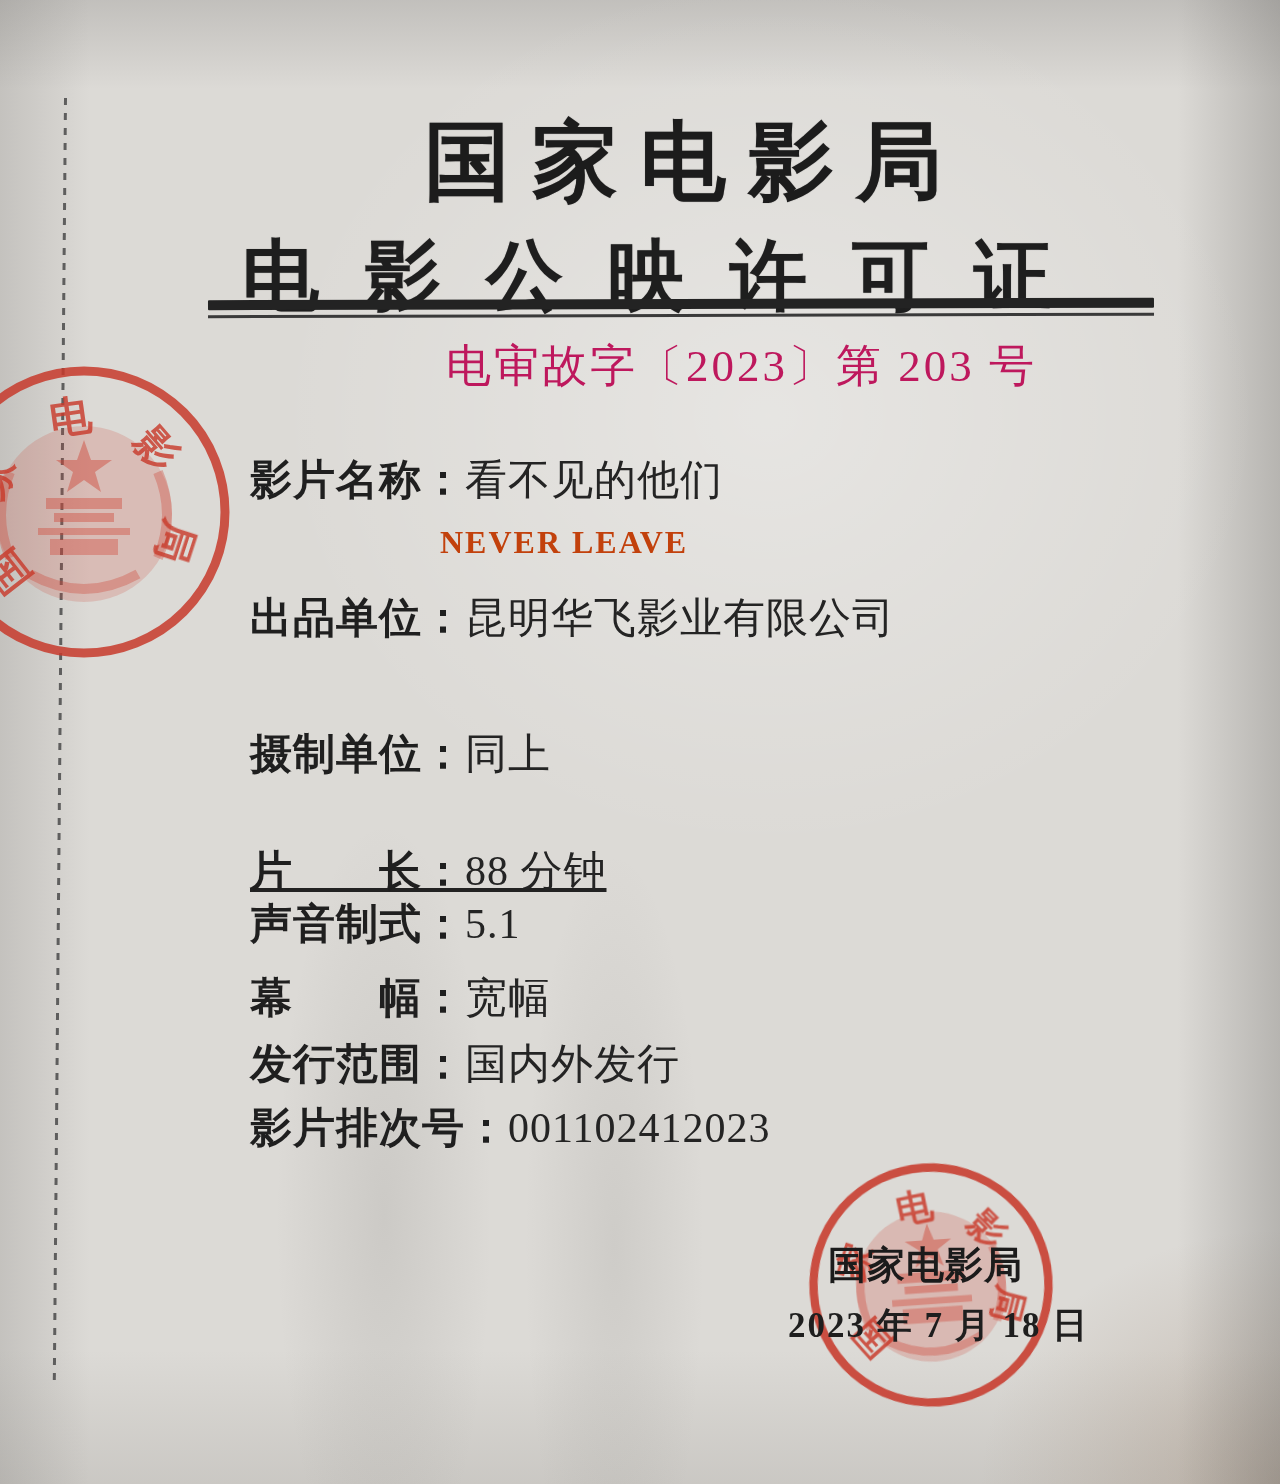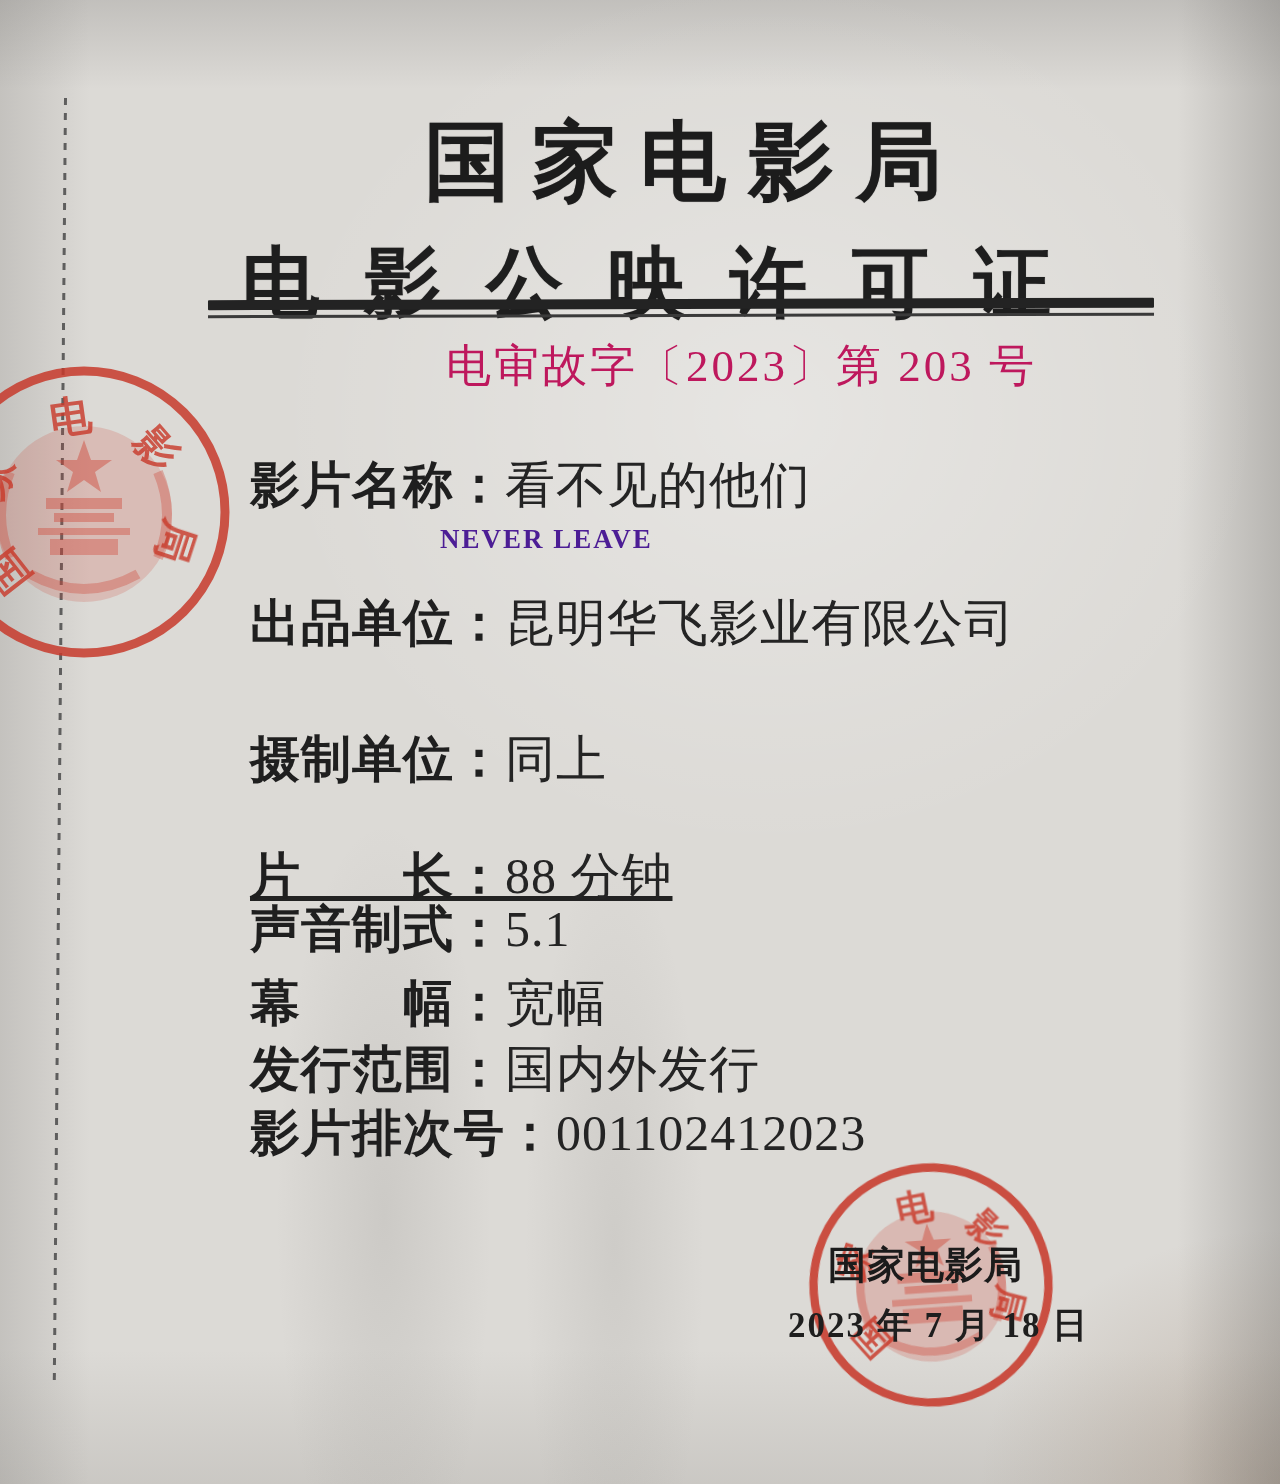--- a/index.html
+++ b/index.html
@@ -31,42 +31,42 @@
   }
 
   
   .title-1 {
     left: 424px; top: 104px;
     font-size: 86px; font-weight: 900; letter-spacing: 22px;
     color: #1c1c1c; white-space: nowrap;
     text-shadow: 0 0 1px rgba(0,0,0,.4);
   }
   .title-2 {
-    left: 242px; top: 232px;
+    left: 242px; top: 225px;
     font-size: 77px; font-weight: 900; letter-spacing: 45px;
     color: #1e1e1e; white-space: nowrap;
     text-shadow: 0 0 1px rgba(0,0,0,.4);
   }
   .rule-wrap { left: 208px; top: 299px; width: 946px; transform: rotate(-0.15deg); }
   .rule-thick { height: 10px; background: #232323; border-radius: 1px; }
   .rule-thin  { height: 3px; margin-top: 5px; background: #3a3a3a; }
 
   .doc-number {
     left: 446px; top: 336px;
     font-size: 45px; font-weight: 500; letter-spacing: 3px;
     color: #be185d; white-space: nowrap;
   }
 
   
-  .row { left: 250px; white-space: nowrap; font-size: 50px; }
+  .row { left: 250px; white-space: nowrap; font-size: 42px; }
   .row .lbl { font-weight: 700; color: #1f1f1f; letter-spacing: 1px; }
   .row .val { font-weight: 500; color: #242424; letter-spacing: 1px; }
   .row-film    { top: 452px; }
-  .row-english { left: 440px; top: 524px; font-size: 27px; letter-spacing: 2px;
-                 font-weight: 600; color: #4c1d95; text-align: right; }
+  .row-english { left: 440px; top: 524px; font-size: 32px; letter-spacing: 2px;
+                 font-weight: 600; color: #c2410c; text-align: right; }
   .row-producer{ top: 590px; }
   .row-unit    { top: 726px; }
   .row-length  { top: 843px; text-decoration: underline; }
   .row-sound   { top: 896px; }
   .row-screen  { top: 970px; }
   .row-dist    { top: 1036px; }
   .row-serial  { top: 1100px; }
   .row-serial .lbl { font-weight: 900; }
 
   

